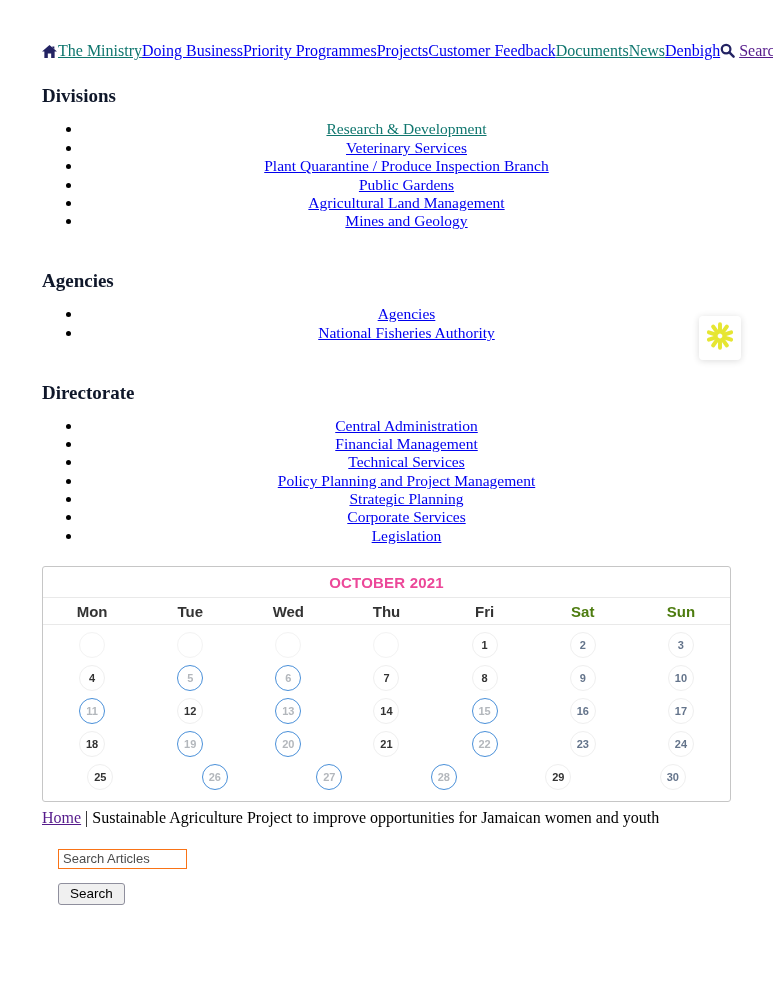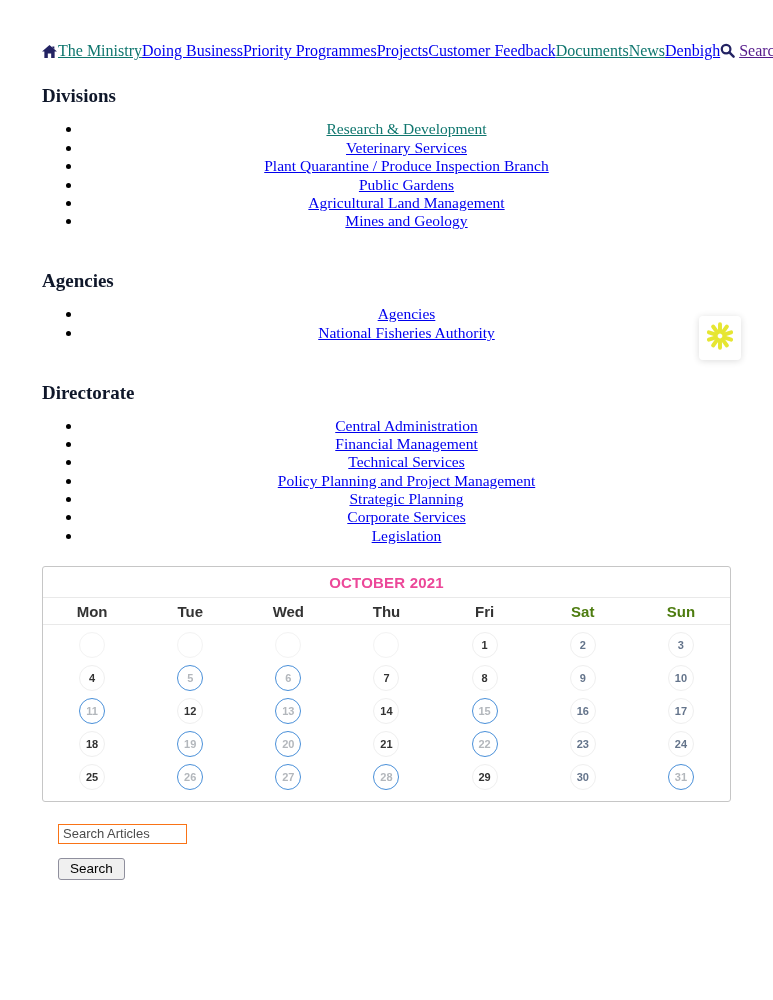--- a/index.html
+++ b/index.html
@@ -250,27 +250,25 @@
           </div>
           <div class="cal-cell">
             <div class="day-circle event">28</div>
           </div>
           <div class="cal-cell">
             <div class="day-circle dark">29</div>
           </div>
           <div class="cal-cell">
             <div class="day-circle muted">30</div>
           </div>
-          <div class="cal-cell">
-            <div class="day-circle event">31</div>
-          </div>
         </div>
       </div>
   </div>
 
+  <p class="breadcrumb"><a href="#">Home</a><span> | </span><span>Sustainable Agriculture Project to improve opportunities for Jamaican women and youth</span></p>
 
   <div class="search-area">
     <input type="text" class="search-input" placeholder="Search Articles" style="">
     <br>
     <button type="button" class="search-btn">Search</button>
   </div>
 
 </div>
 
 <div class="floating-widget">

